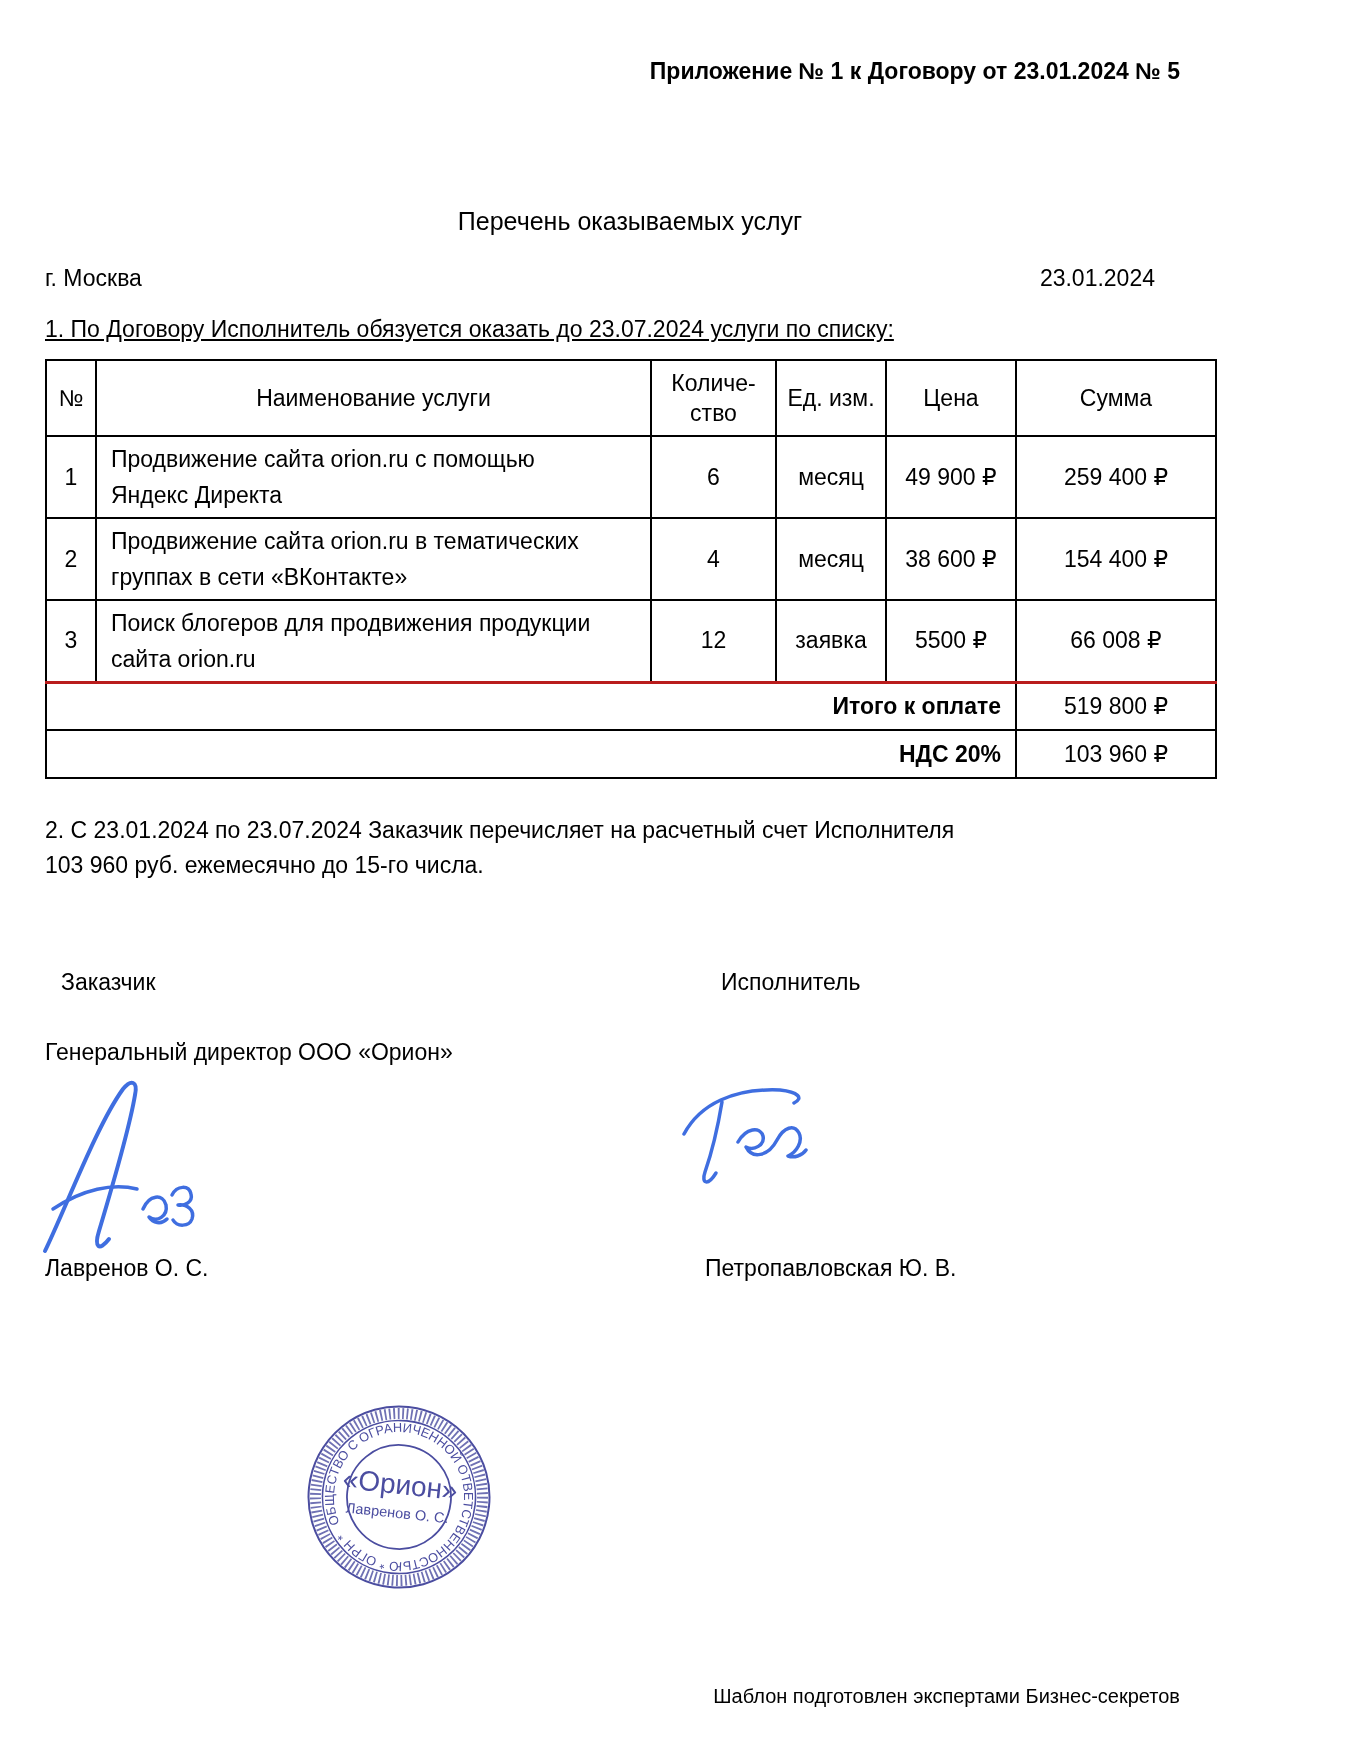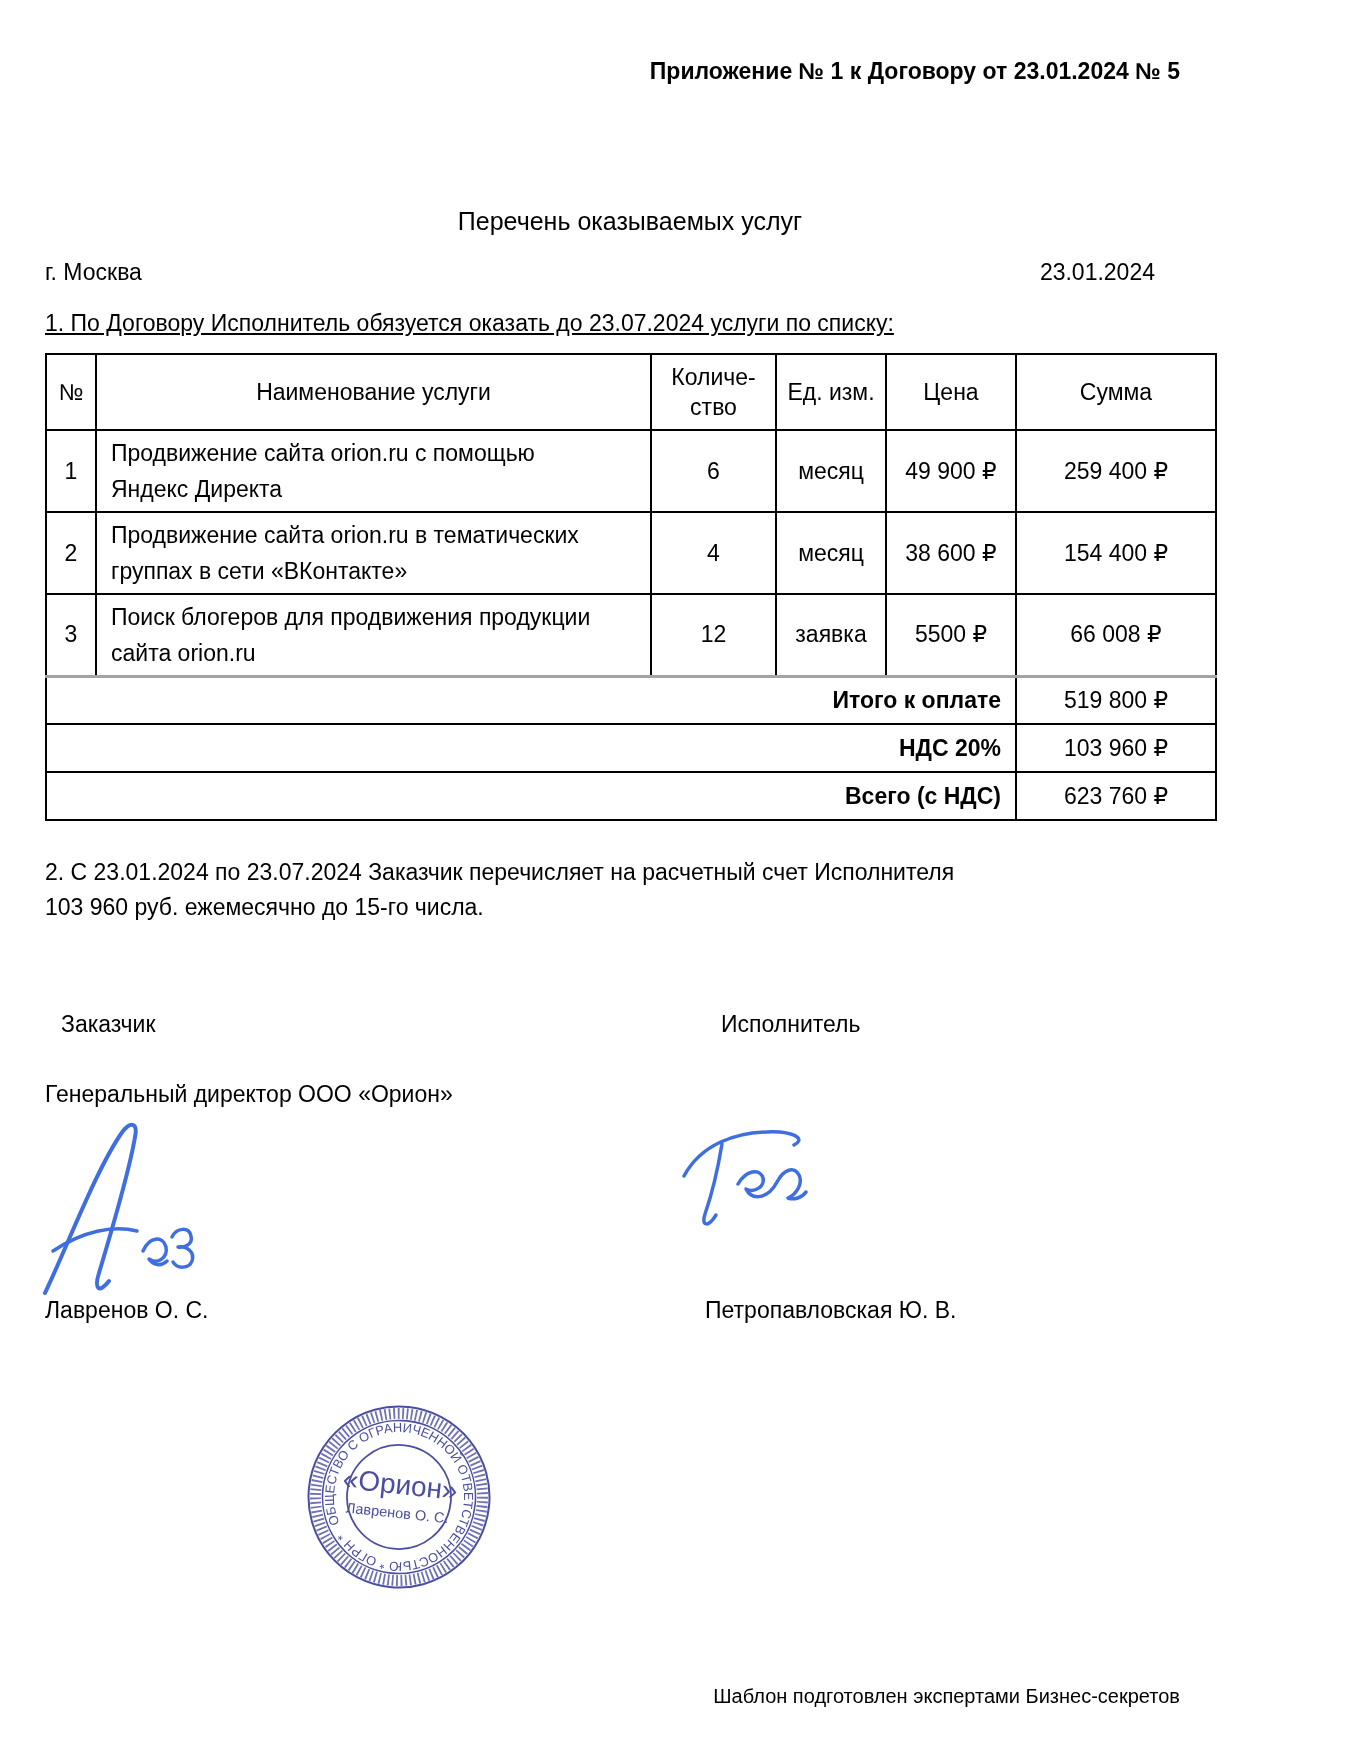--- a/index.html
+++ b/index.html
@@ -7,38 +7,38 @@
   body {
     width:1360px; height:1743px;
     position:relative; overflow:hidden;
     font-family:"Liberation Sans","DejaVu Sans",sans-serif;
     font-size:23px; color:#000;
   }
   .content { position:absolute; left:45px; top:58px; width:1170px; }
 
   .appendix { text-align:right; padding-right:35px; line-height:27px;font-weight:bold; }
   .doc-title { text-align:center; font-size:25px; line-height:36px; margin-top:118px; }
-  .city-date { display:flex; justify-content:space-between; margin-top:20px; line-height:27px; }
+  .city-date { display:flex; justify-content:space-between; margin-top:26px; line-height:27px; }
   .city-date .date { padding-right:60px; }
   .clause { line-height:35px; white-space:pre-line; }
   .clause1 { margin-top:20px;text-decoration:underline; }
   .clause2 { margin-top:34px; }
   .clause3 { margin-top:13px; }
 
   table.svc { border-collapse:collapse; width:1170px; margin-top:12px; table-layout:fixed; }
   table.svc th, table.svc td { border:2px solid #000; }
   table.svc th { font-weight:normal; text-align:center; height:76px; vertical-align:middle; }
   th.h-qty { white-space:pre-line; line-height:30px; }
   tr.data td { height:82px; vertical-align:middle; }
   td.c-num { text-align:center; }
   td.c-name { padding:0 14px; line-height:36px; white-space:pre-line; }
   td.c-qty, td.c-unit, td.c-price, td.c-sum { text-align:center; }
   tr.total td { height:48px; vertical-align:middle; }
   tr.total td.t-label { text-align:right; font-weight:bold; padding-right:14px; }
-  tr.total.sep td { border-top:3px solid #a3a3a3; }
+  tr.total.sep td { border-top:3px solid #b91c1c; }
 
   .sig-labels { display:flex; margin-top:85px; line-height:28px;margin-left:16px; }
   .sig-labels .lcol, .names .lcol { width:660px; flex:0 0 660px; }
   .director { margin-top:42px; line-height:28px; }
   .sig-area { position:relative; height:188px; }
   .sig-customer-svg { position:absolute; left:-6px; bottom:-4px; }
   .sig-contractor-svg { position:absolute; left:633px; top:4px; }
   .names { display:flex; line-height:28px; }
 
   .stamp-wrap { position:absolute; left:306px; top:1404px; width:186px; height:186px; z-index:2; }
@@ -109,24 +109,20 @@
         <td class="c-sum">66 008 ₽</td>
       </tr>
       <tr class="total sep">
         <td colspan="5" class="t-label">Итого к оплате</td>
         <td class="c-sum">519 800 ₽</td>
       </tr>
       <tr class="total">
         <td colspan="5" class="t-label">НДС 20%</td>
         <td class="c-sum">103 960 ₽</td>
       </tr>
-      <tr class="total">
-        <td colspan="5" class="t-label">Всего (с НДС)</td>
-        <td class="c-sum">623 760 ₽</td>
-      </tr>
     </tbody>
   </table>
 
   <div class="clause clause2">2. С 23.01.2024 по 23.07.2024 Заказчик перечисляет на расчетный счет Исполнителя
 103 960 руб. ежемесячно до 15-го числа.</div>
 
   <div class="sig-labels">
     <div class="lcol">Заказчик</div>
     <div>Исполнитель</div>
   </div>

